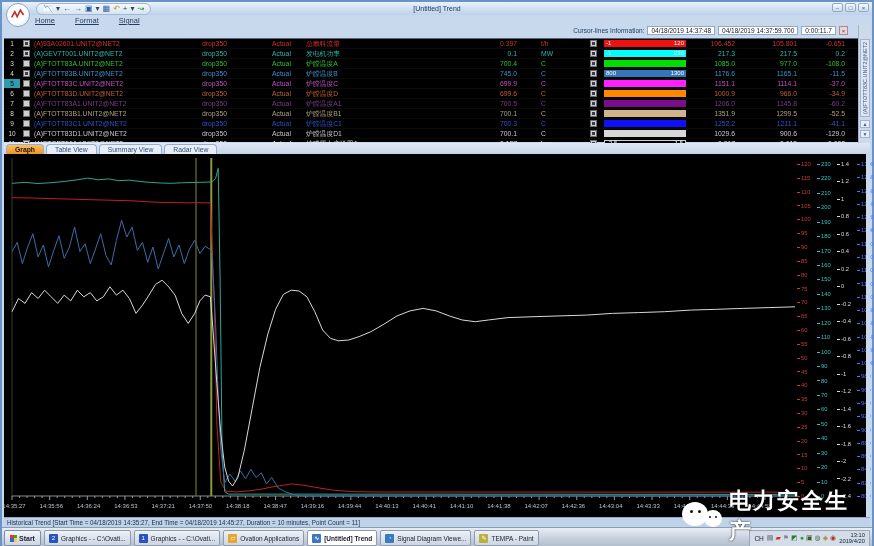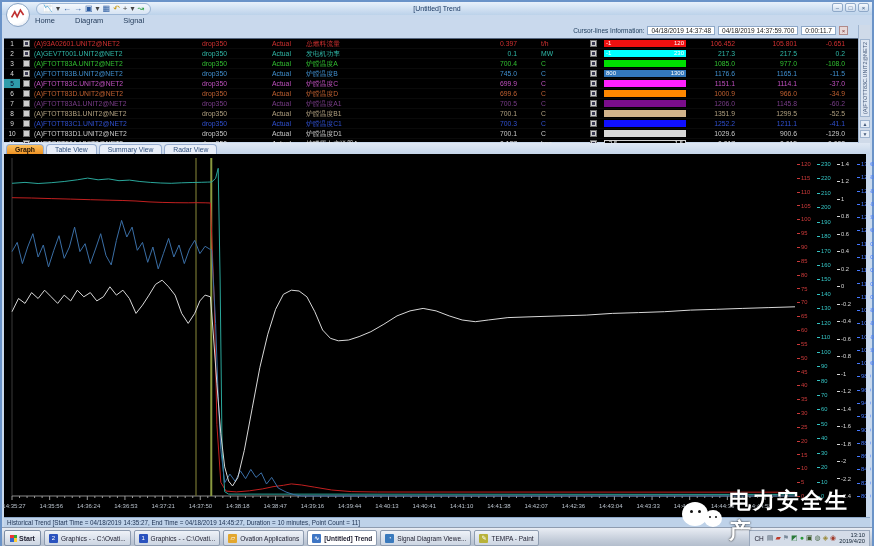--- a/index.html
+++ b/index.html
@@ -16,21 +16,21 @@
   #app-logo svg { position:absolute; inset:3px; }
   #qat { position:absolute; top:1px; left:34px; height:12px; display:flex; gap:3px; align-items:center;
     background:linear-gradient(#f4f8fd,#d7e4f3); border:1px solid #9db7d6; border-radius:6px; padding:0 6px; }
   .qat-icon { font-size:8px; line-height:10px; color:#2a5aa0; cursor:default; }
   .qat-icon.y { color:#c79810; } .qat-icon.g { color:#2f9e44; } .qat-icon.k { color:#444; }
   #win-controls { position:absolute; top:1px; right:3px; display:flex; gap:2px; }
   .win-btn { width:11px; height:9px; font-size:6px; line-height:8px; text-align:center;
     background:linear-gradient(#f6f9fd,#cddcee); border:1px solid #8fa9c9; border-radius:2px; color:#35567e; }
   #menubar { position:absolute; top:13px; left:30px; height:11px; display:flex; gap:14px;
     font-size:7.5px; color:#253d5c; align-items:center; }
-  .menu-item { padding:0 3px; }
+  .menu-item { padding:0 3px;text-decoration:underline; }
   #help-btn { position:absolute; top:24px; right:4px; width:9px; height:9px; border-radius:50%;
     background:#3f76c4; color:#fff; font-size:6px; text-align:center; line-height:9px; }
 
   
   #cursorbar { position:absolute; top:23px; right:24px; height:11px; display:flex; gap:3px;
     align-items:center; font-size:6.5px; color:#23405f; }
   .cursor-box { background:#fff; border:1px solid #8fa9c9; padding:0 3px; height:9px; line-height:8px;
     font-size:6.5px; color:#222; }
   #cursor-close { width:9px; height:9px; background:#e7d8d8; border:1px solid #b08a8a; color:#7c3030;
     font-size:6px; line-height:8px; text-align:center; }
@@ -141,21 +141,21 @@
       <span class="qat-icon g">↝</span>
     </div>
   <div id="win-controls">
     <div class="win-btn">–</div>
     <div class="win-btn">□</div>
     <div class="win-btn">×</div>
   </div>
 
   <div id="menubar">
       <span class="menu-item">Home</span>
-      <span class="menu-item">Diagram</span>
+      <span class="menu-item">Format</span>
       <span class="menu-item">Signal</span>
     </div>
   <div id="help-btn">?</div>
 
   <div id="cursorbar">
     <span>Cursor-lines Information:</span>
     <span class="cursor-box">04/18/2019 14:37:48</span>
     <span class="cursor-box">04/18/2019 14:37:59.700</span>
     <span class="cursor-box">0:00:11.7</span>
     <span id="cursor-close">×</span>

